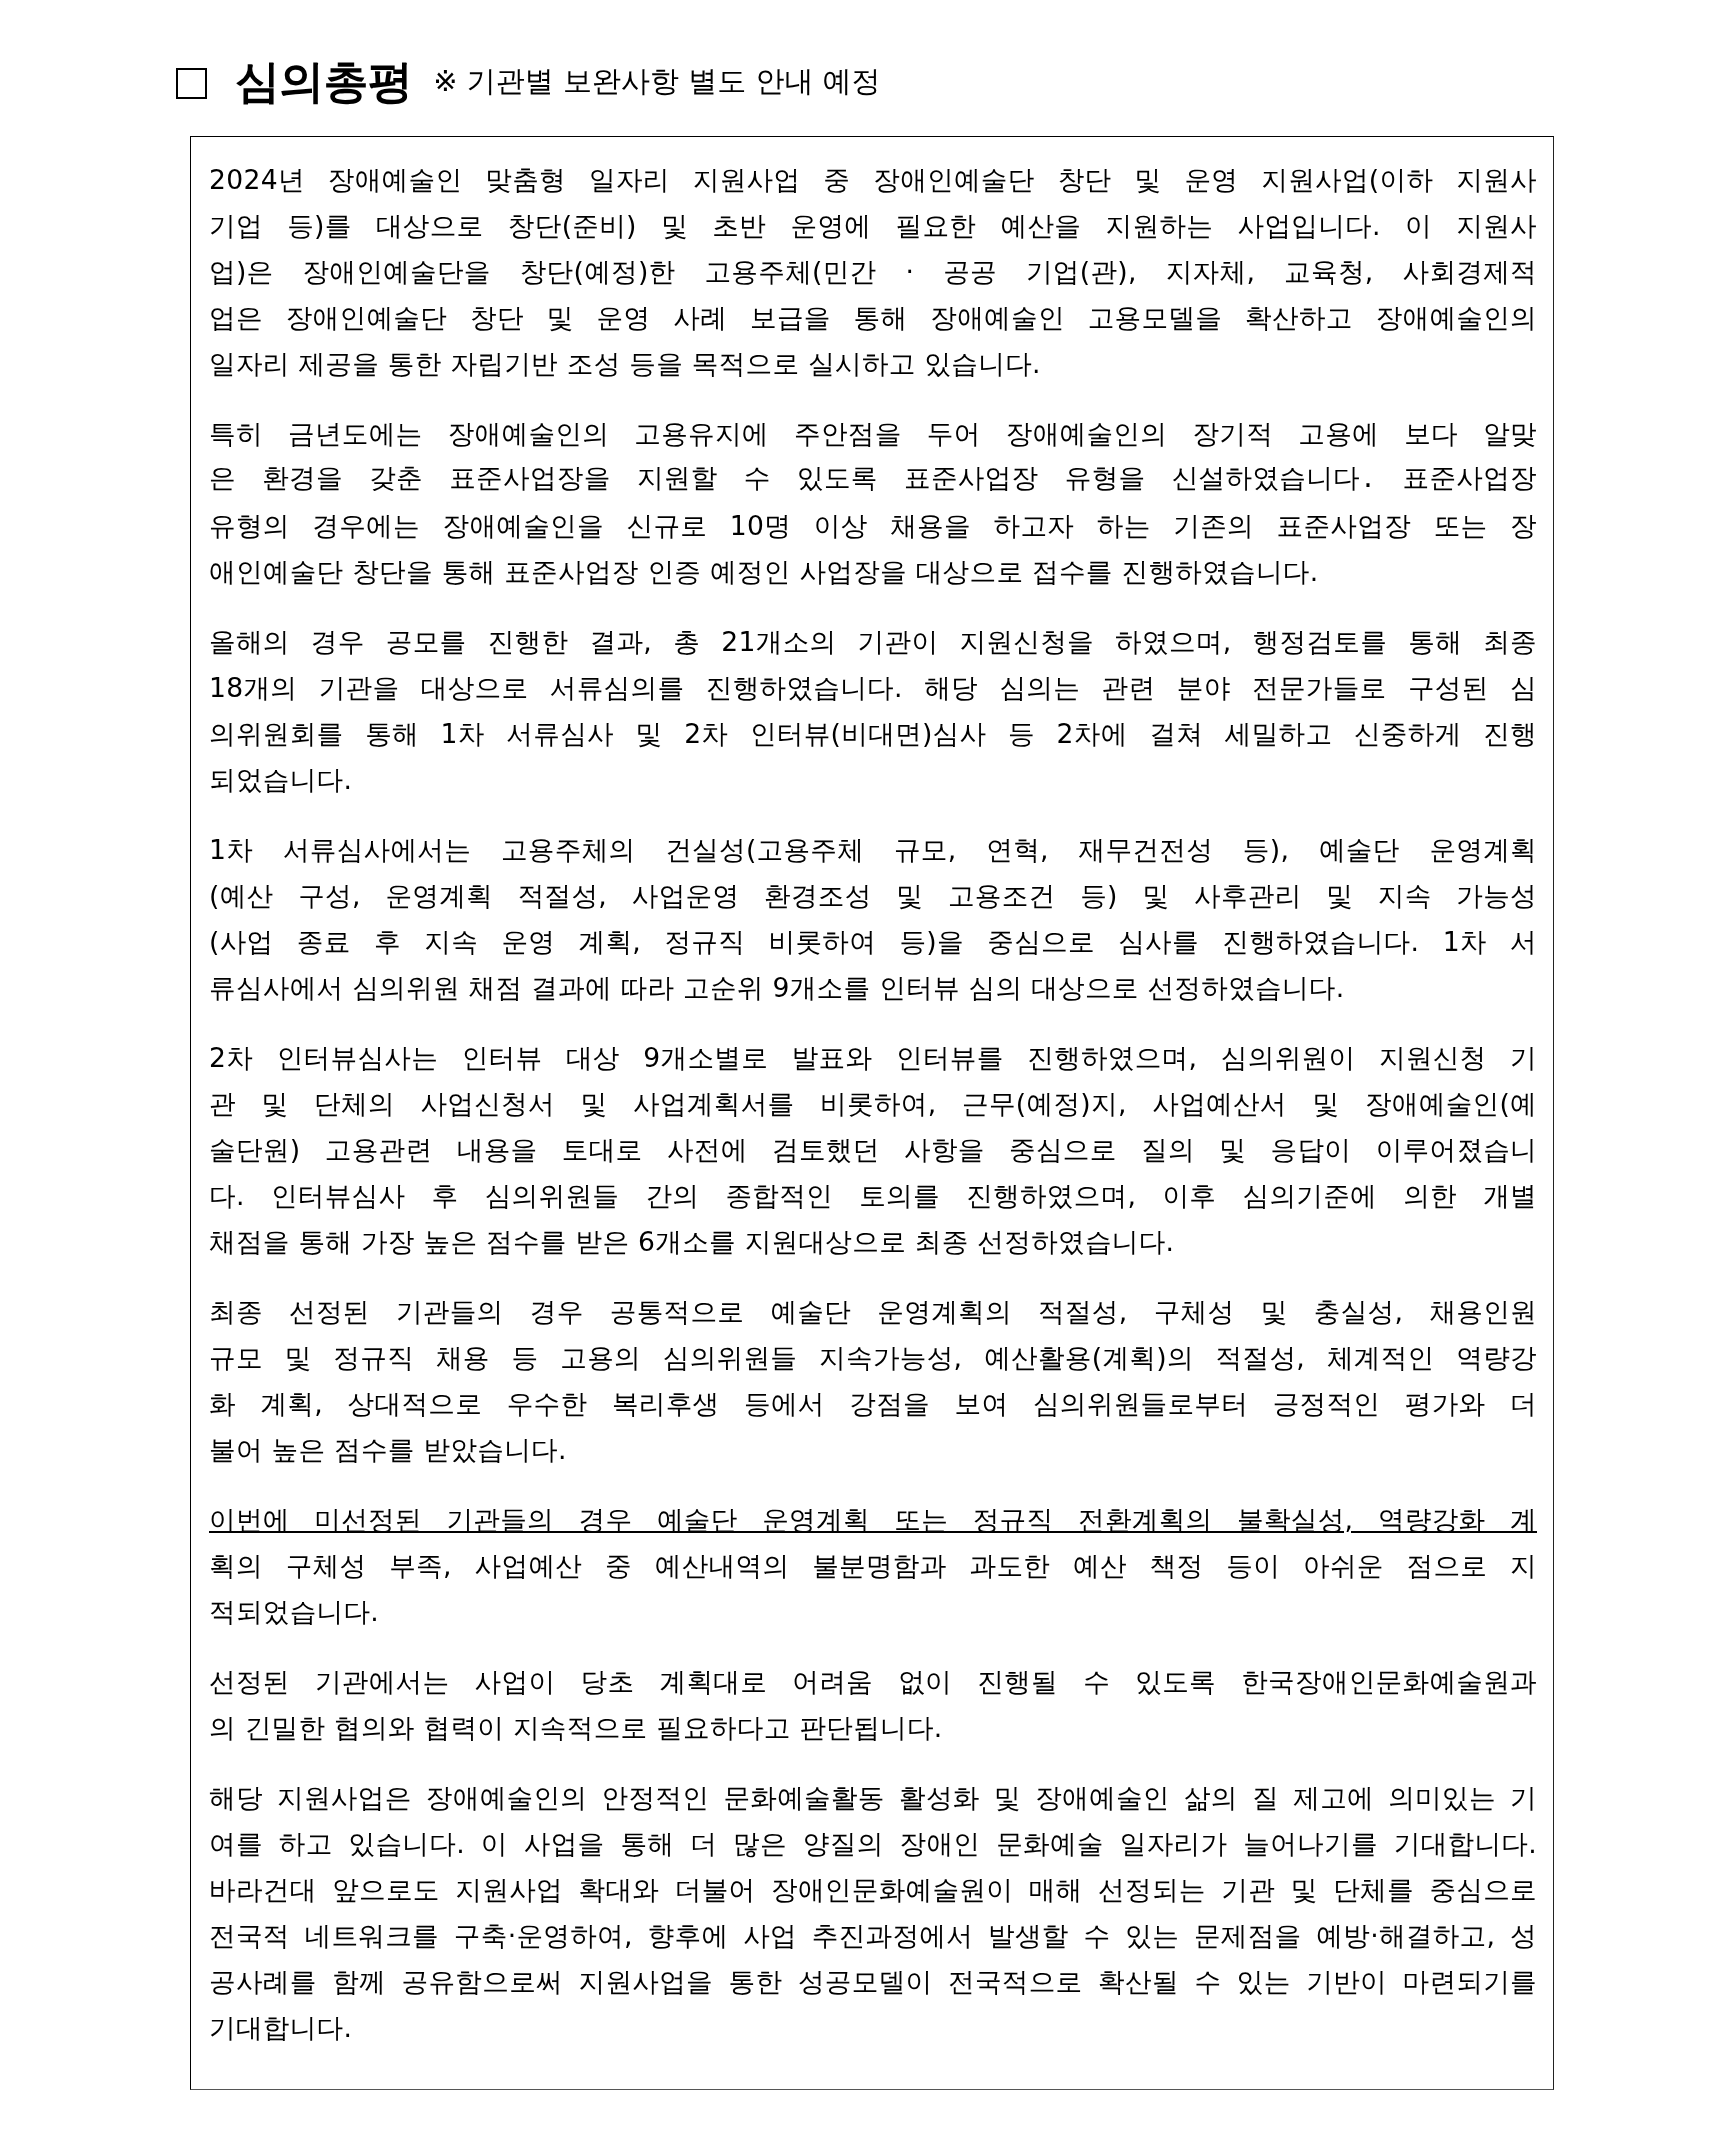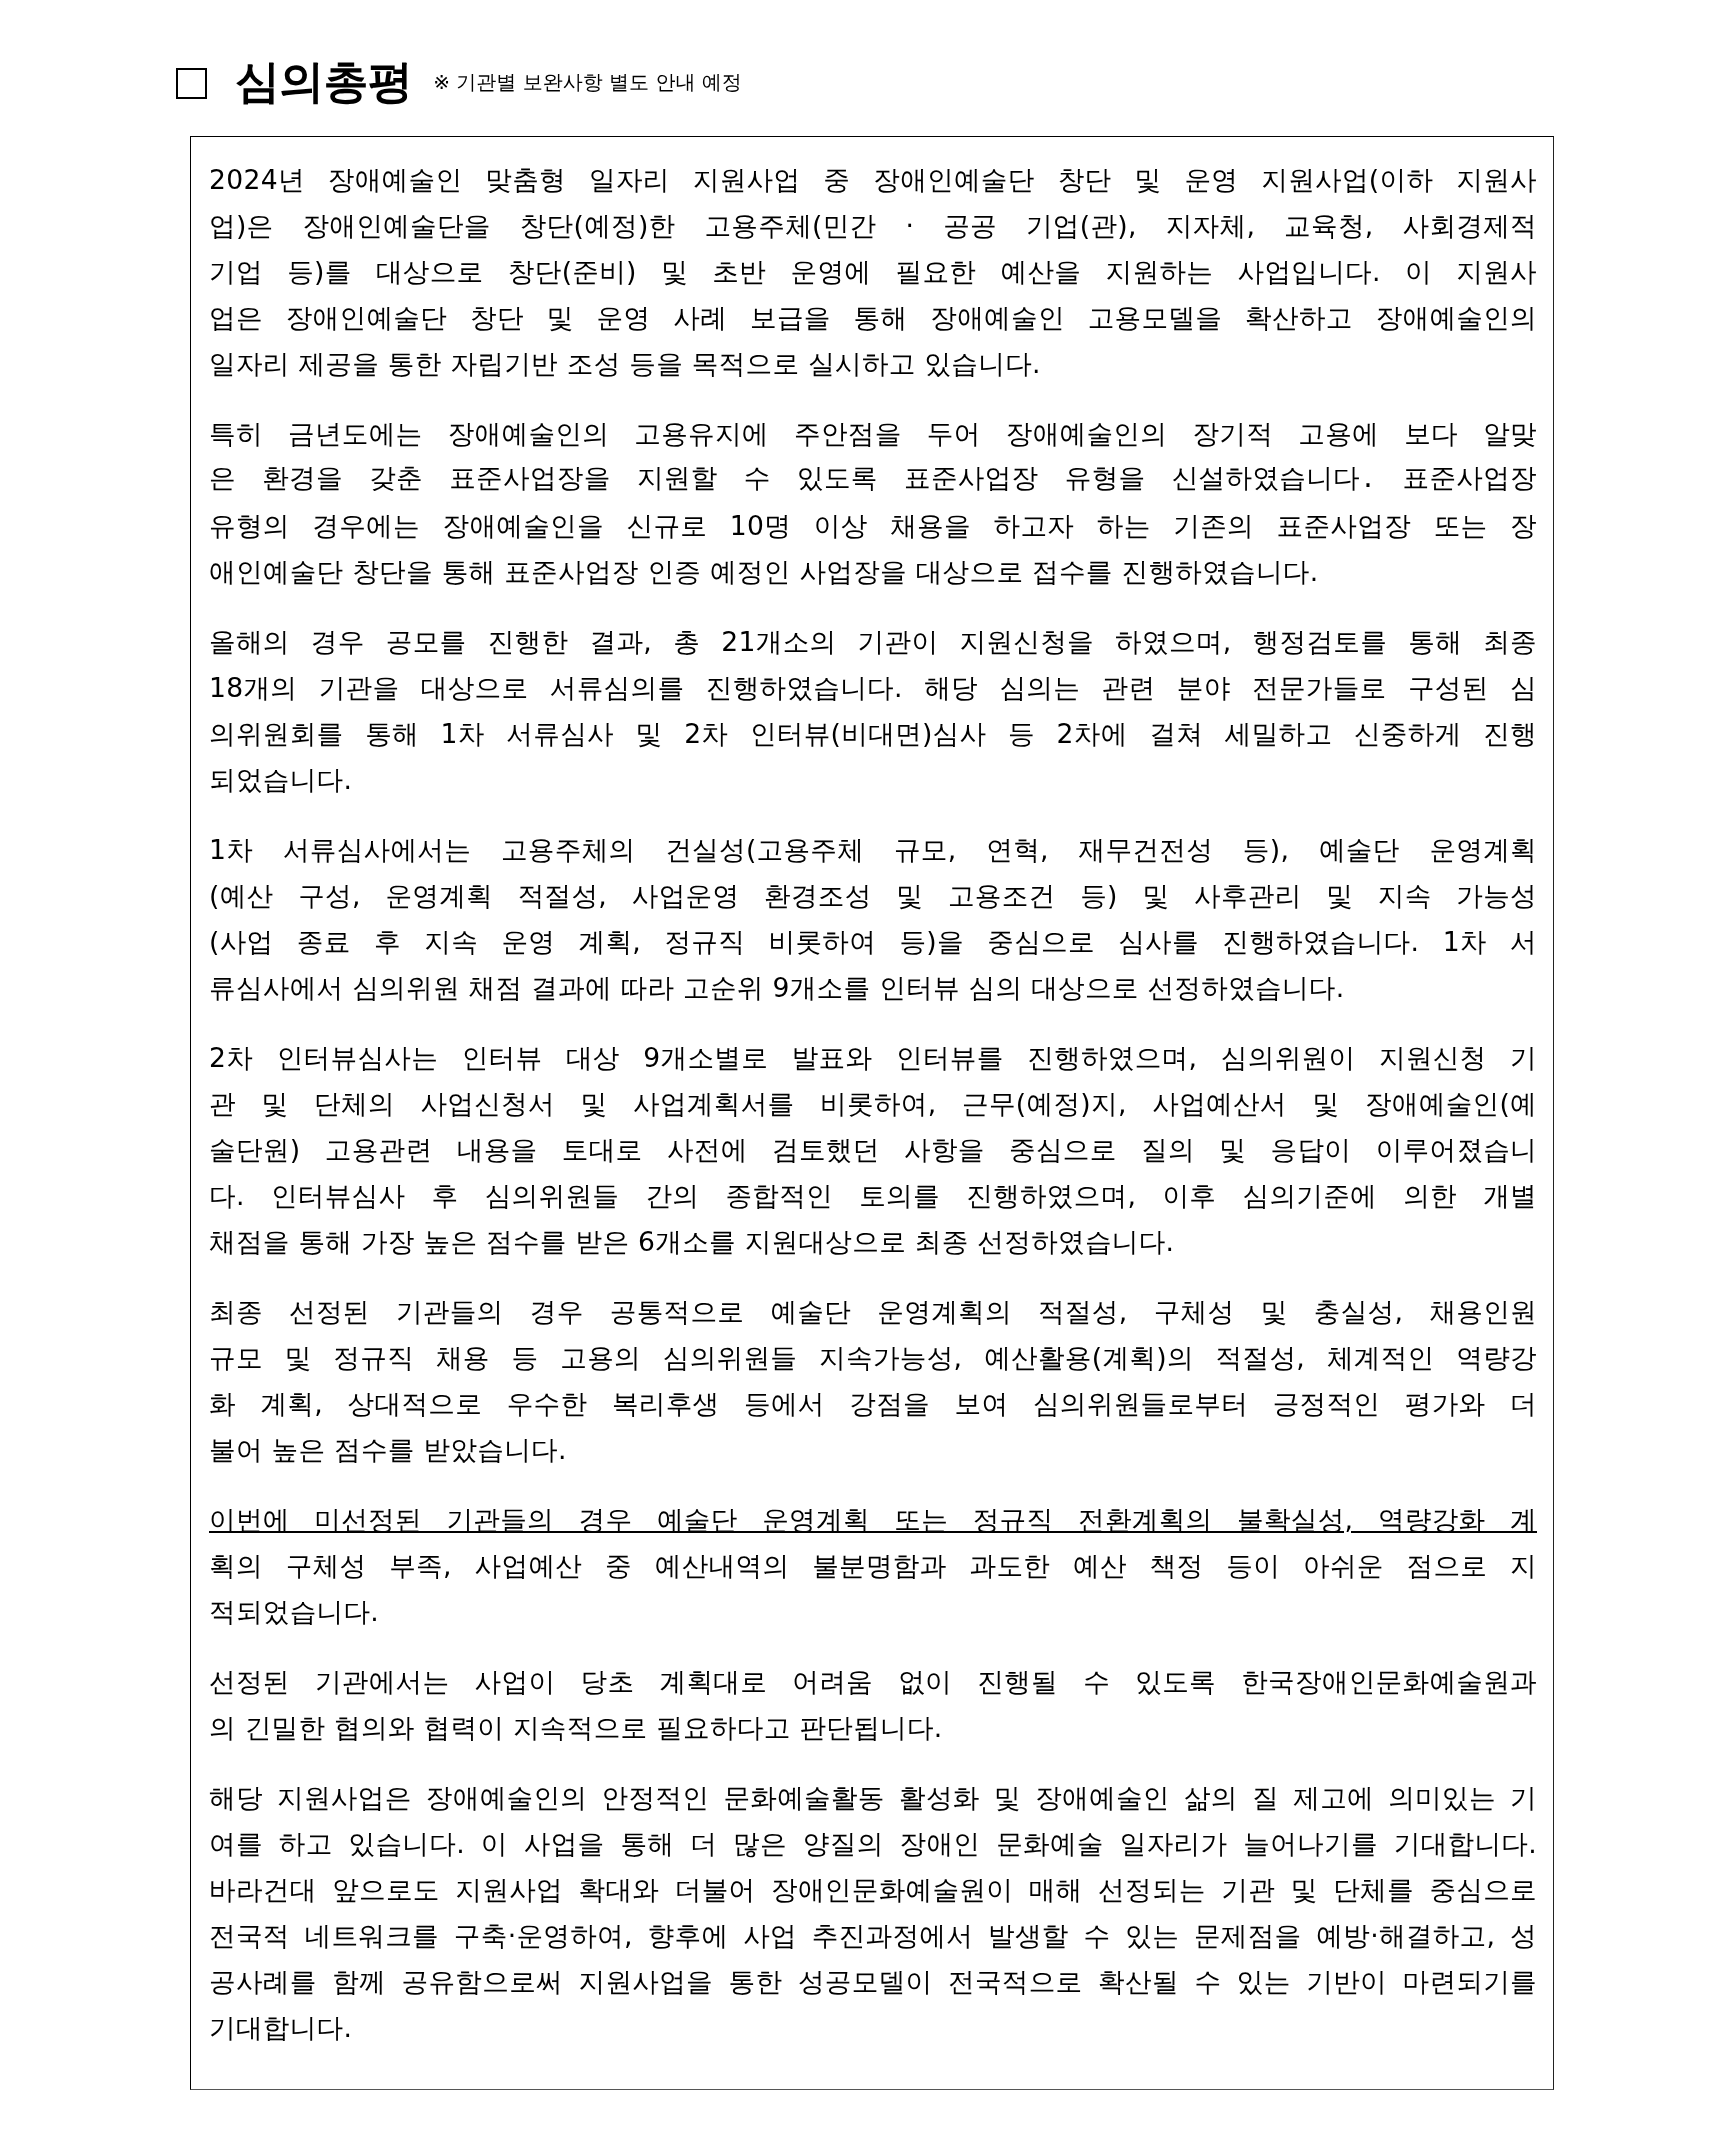--- a/index.html
+++ b/index.html
@@ -32,21 +32,21 @@
     margin-right: 28px;
     margin-top: 4.2px;
   }
   .heading .title {
     font-size: 45px;
     font-weight: bold;
     letter-spacing: -0.7px;
     margin-right: 21px;
   }
   .heading .note {
-    font-size: 20px;
+    font-size: 29px;
     margin-top: 1px;
     letter-spacing: 0px;
   }
   .box {
     position: absolute;
     left: 190px;
     top: 136px;
     width: 1364px;
     height: 1954px;
     box-sizing: border-box;
@@ -79,22 +79,22 @@
 
 <div class="heading">
   <span class="square"></span>
   <span class="title">심의총평</span>
   <span class="note">※ 기관별 보완사항 별도 안내 예정</span>
 </div>
 
 <div class="box">
   <div class="para">
     <div class="line" style="white-space: normal;">2024년 장애예술인 맞춤형 일자리 지원사업 중 장애인예술단 창단 및 운영 지원사업(이하 지원사</div>
+    <div class="line" style="white-space: normal;">기업 등)를 대상으로 창단(준비) 및 초반 운영에 필요한 예산을 지원하는 사업입니다. 이 지원사</div>
     <div class="line" style="white-space: normal;">업)은 장애인예술단을 창단(예정)한 고용주체(민간 · 공공 기업(관), 지자체, 교육청, 사회경제적</div>
-    <div class="line" style="white-space: normal;">기업 등)를 대상으로 창단(준비) 및 초반 운영에 필요한 예산을 지원하는 사업입니다. 이 지원사</div>
     <div class="line" style="white-space: normal;">업은 장애인예술단 창단 및 운영 사례 보급을 통해 장애예술인 고용모델을 확산하고 장애예술인의</div>
     <div class="line last" style="white-space: nowrap;">일자리 제공을 통한 자립기반 조성 등을 목적으로 실시하고 있습니다.</div>
   </div>
   <div class="para">
     <div class="line" style="white-space: normal;">특히 금년도에는 장애예술인의 고용유지에 주안점을 두어 장애예술인의 장기적 고용에 보다 알맞</div>
     <div class="line" style="white-space: normal; font-family: Liberation Mono, monospace;">은 환경을 갖춘 표준사업장을 지원할 수 있도록 표준사업장 유형을 신설하였습니다. 표준사업장</div>
     <div class="line" style="white-space: normal;">유형의 경우에는 장애예술인을 신규로 10명 이상 채용을 하고자 하는 기존의 표준사업장 또는 장</div>
     <div class="line last" style="white-space: nowrap;">애인예술단 창단을 통해 표준사업장 인증 예정인 사업장을 대상으로 접수를 진행하였습니다.</div>
   </div>
   <div class="para">

